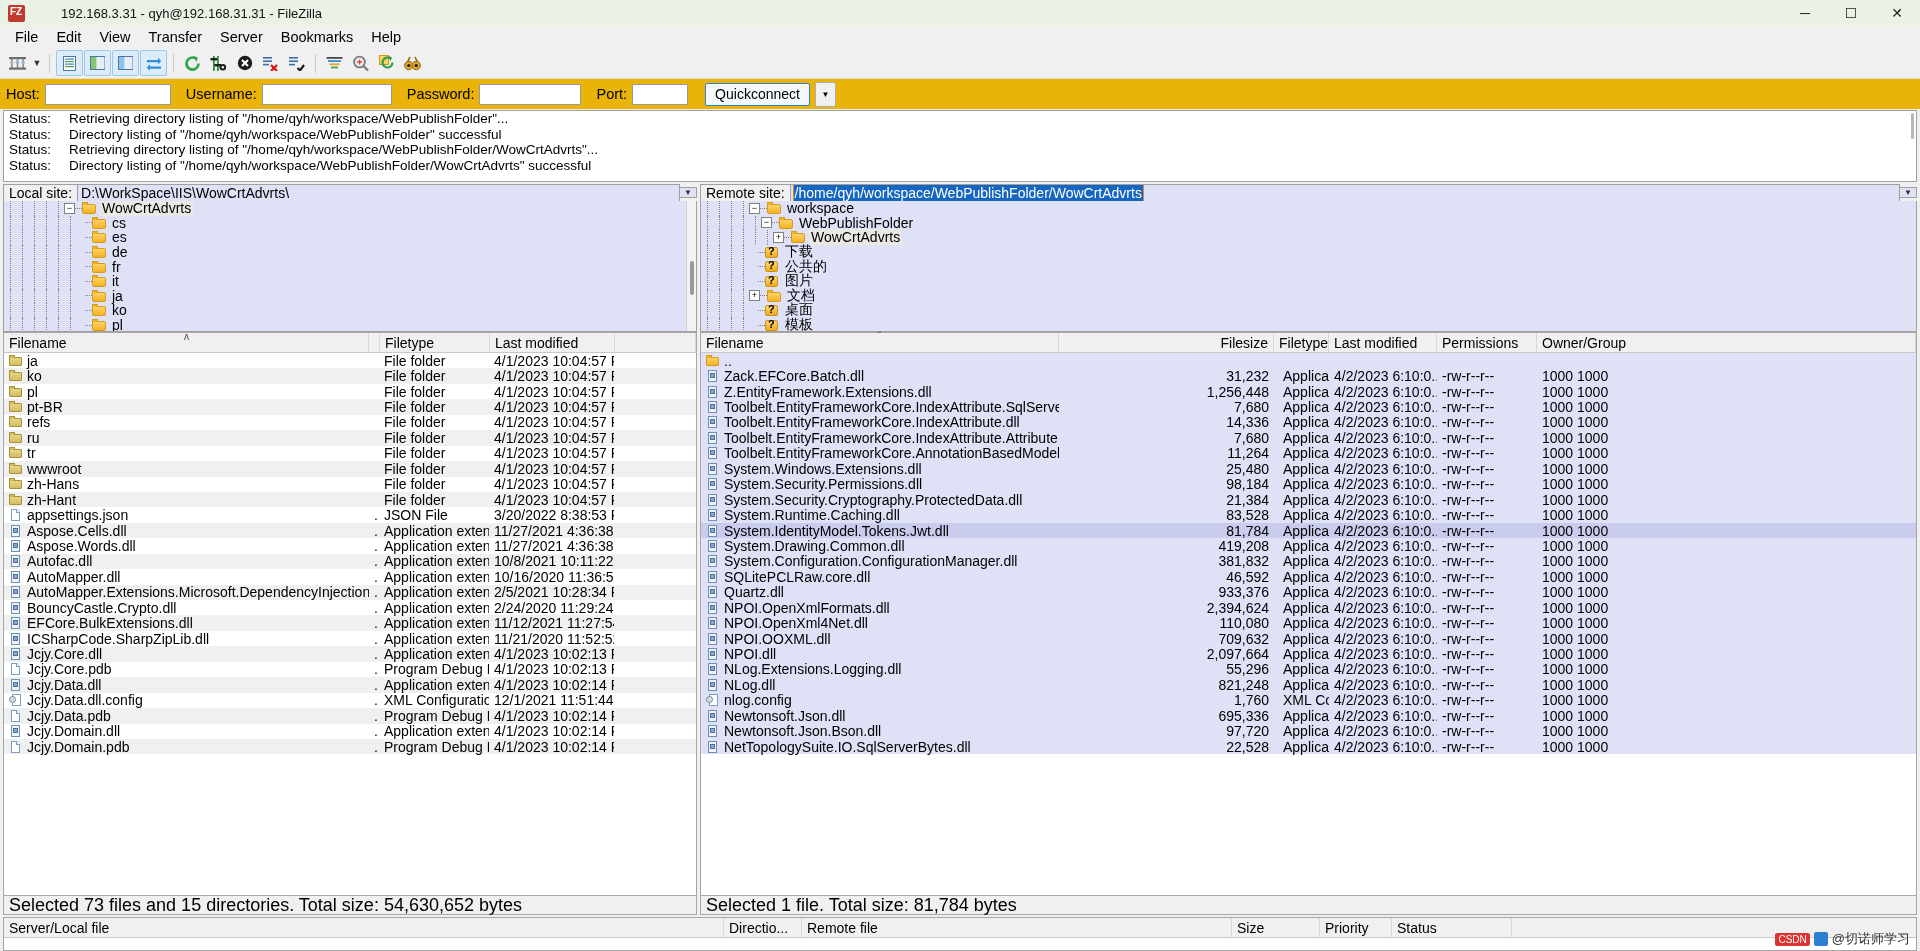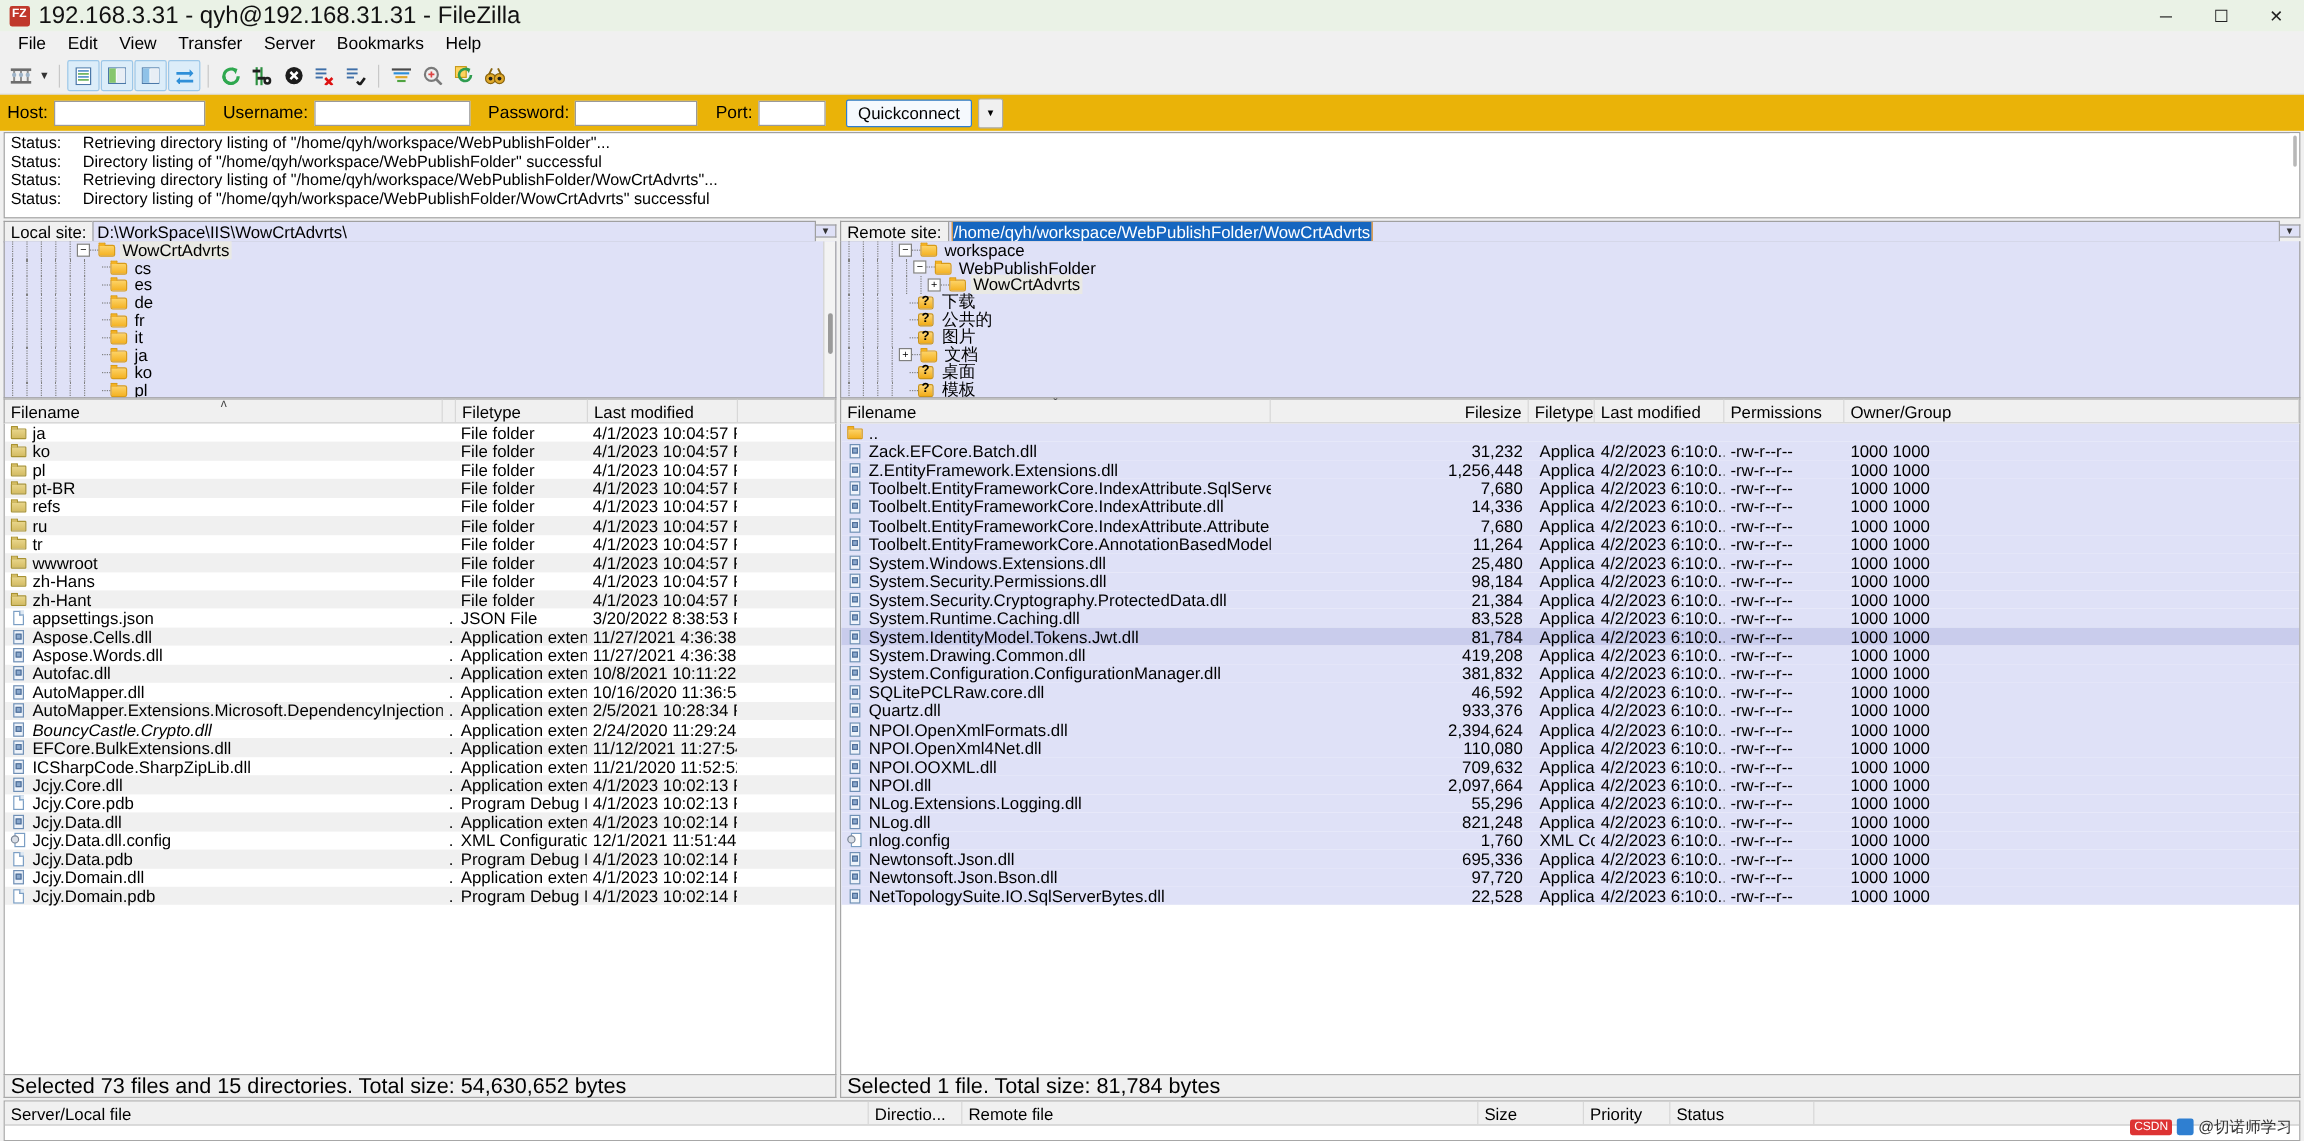--- a/index.html
+++ b/index.html
@@ -10,21 +10,21 @@
     background:#f0f0f0;
     color:#000;
     -webkit-font-smoothing:antialiased;
   }
   .app{width:1920px;height:951px;position:relative;display:flex;flex-direction:column;background:#f0f0f0;}
 
   
   .titlebar{height:26px;background:#eaf2e6;display:flex;align-items:center;padding:0 0 0 8px;position:relative;flex:none;}
   .tb-logo{width:17px;height:17px;background:#c0392b;border-radius:2px;position:relative;margin-right:7px;flex:none;}
   .tb-logo:before{content:"FZ";position:absolute;left:2px;top:1px;font-size:10px;color:#fff;font-weight:bold;font-family:"Liberation Sans",sans-serif;}
-  .tb-title{font-size:20px;color:#111;white-space:nowrap;}
+  .tb-title{font-size:13px;color:#111;white-space:nowrap;margin-left:29px;}
   .tb-buttons{position:absolute;right:0;top:0;height:26px;display:flex;}
   .tb-btn{width:46px;height:26px;display:flex;align-items:center;justify-content:center;font-size:14px;color:#222;}
 
   
   .menubar{height:22px;background:#f0f0f0;display:flex;align-items:center;padding-left:6px;flex:none;}
   .menuitem{padding:2px 9px;font-size:14.5px;color:#000;}
 
   
   .toolbar{height:30px;background:#f0f0f0;display:flex;align-items:center;padding-left:5px;gap:1px;flex:none;border-bottom:1px solid #dcdcdc;}
   .tbtn{width:25px;height:24px;display:flex;align-items:center;justify-content:center;position:relative;}
@@ -680,21 +680,21 @@
             <div class="lrow alt">
               <div class="lc" style="width: 365px;">
                 <span class="icn dll"></span>
                 <span>AutoMapper.Extensions.Microsoft.DependencyInjection.dll</span>
               </div>
               <div class="lc" style="width: 10px;">.</div>
               <div class="lc" style="width: 110px;">Application extens...</div>
               <div class="lc" style="width: 125px;">2/5/2021 10:28:34 PM</div>
             </div>
             <div class="lrow">
-              <div class="lc" style="width: 365px; font-style: italic;">
+              <div class="lc" style="width: 365px;">
                 <span class="icn dll"></span>
                 <span>BouncyCastle.Crypto.dll</span>
               </div>
               <div class="lc" style="width: 10px;">.</div>
               <div class="lc" style="width: 110px;">Application extens...</div>
               <div class="lc" style="width: 125px;">2/24/2020 11:29:24 PM</div>
             </div>
             <div class="lrow alt">
               <div class="lc" style="width: 365px;">
                 <span class="icn dll"></span>

